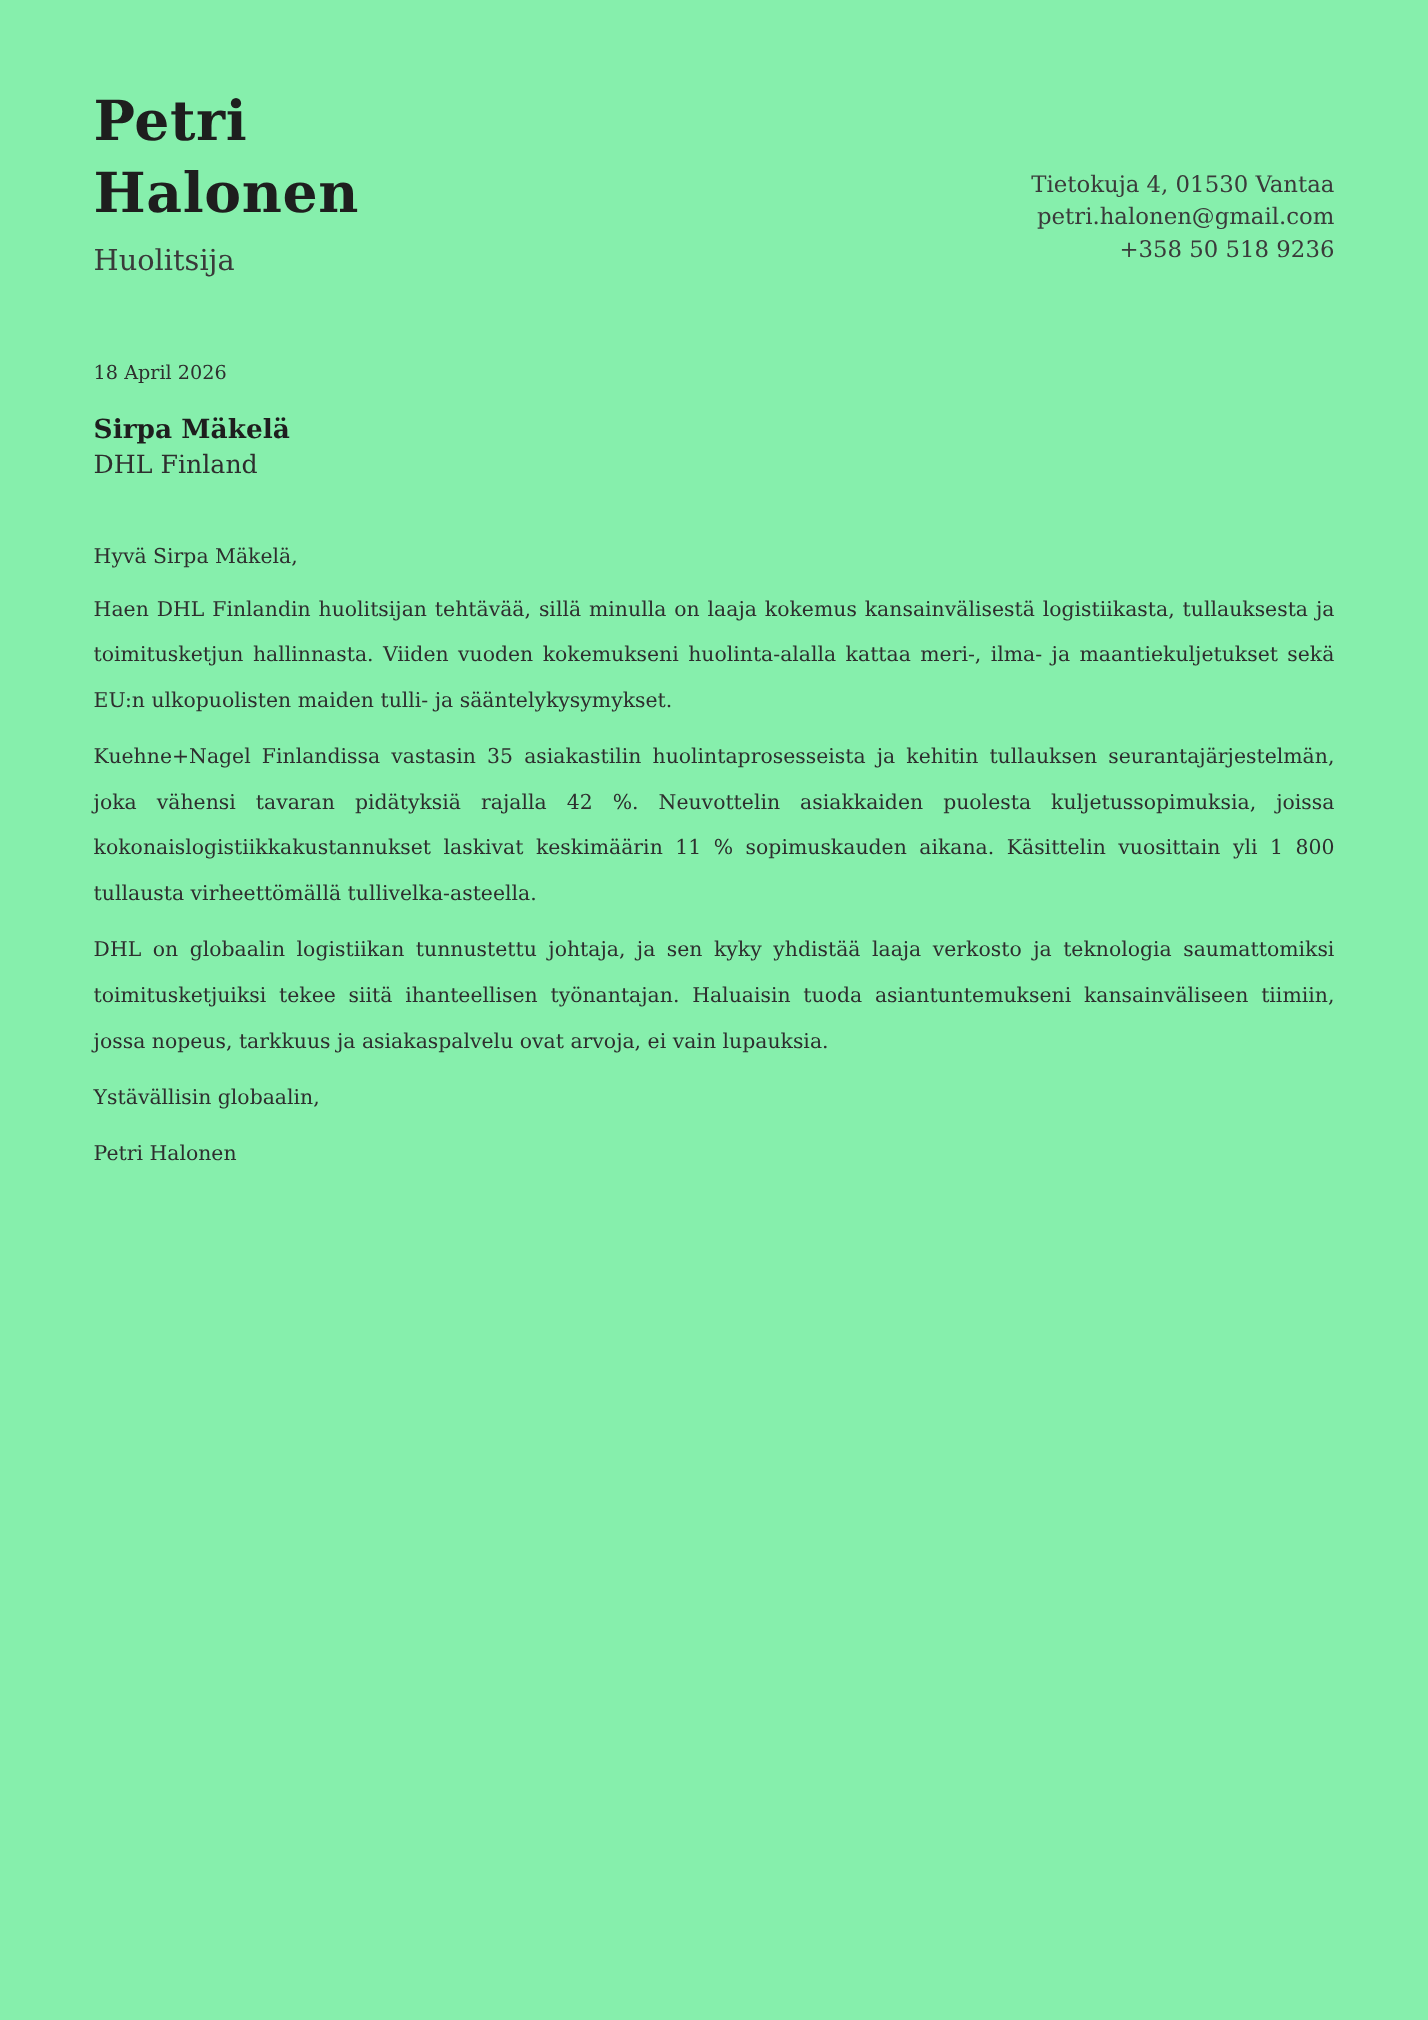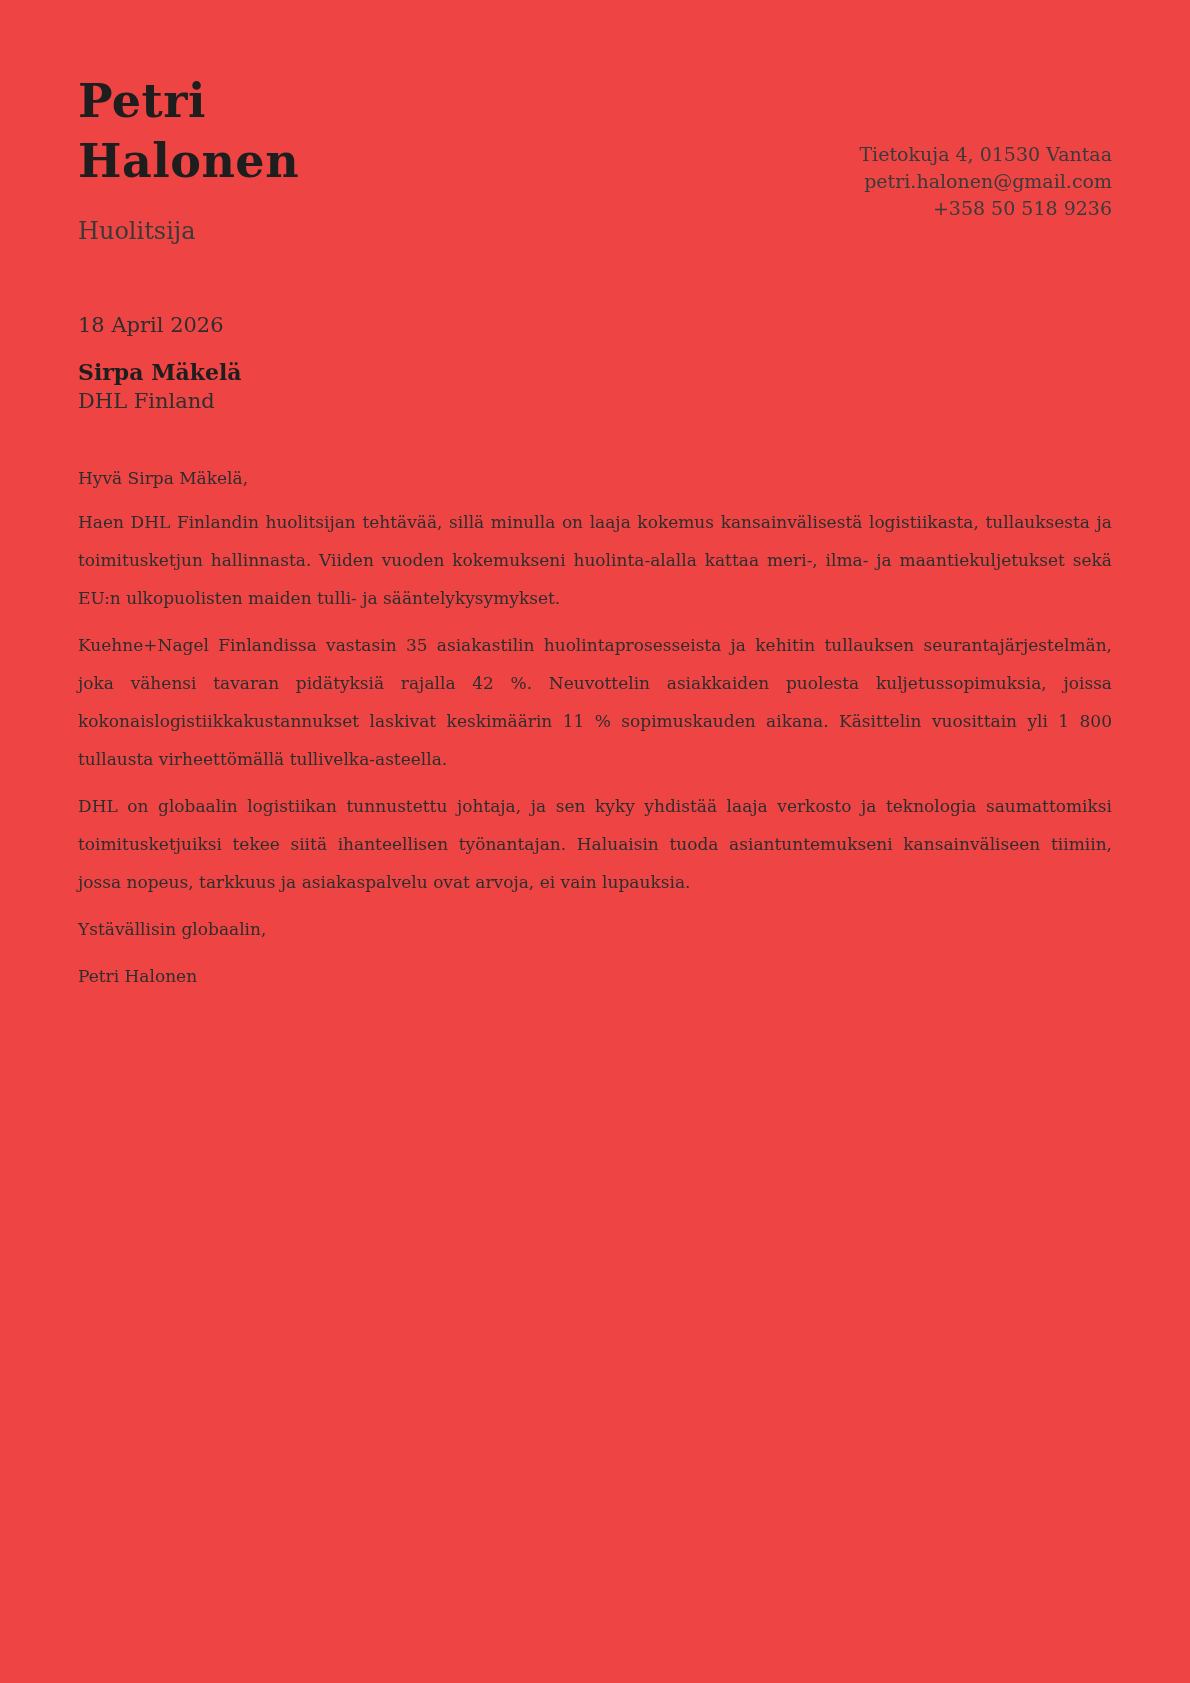--- a/index.html
+++ b/index.html
@@ -6,21 +6,21 @@
   html, body {
     margin: 0;
     padding: 0;
     background: #ffffff;
   }
   .page {
     position: relative;
     width: 1190px;
     height: 1683px;
     margin: 0 auto;
-    background: #ef4444;
+    background: #86efac;
     box-sizing: border-box;
     padding: 72px 78px 0 78px;
     font-family: "DejaVu Serif", "Liberation Serif", serif;
     color: #2e2e2e;
   }
 
   
   .header {
     display: flex;
     justify-content: space-between;
@@ -30,37 +30,37 @@
   .candidate-name {
     margin: 0;
     max-width: 330px;
     font-size: 46px;
     line-height: 1.3;
     font-weight: bold;
     color: #1e1e1e;
     letter-spacing: 0.5px;
   }
   .job-title {
-    margin-top: 24px;
+    margin-top: 10px;
     font-size: 24px;
     line-height: 1.3;
     color: #3a3a3a;
   }
   .contact {
     margin-top: 69px;
     text-align: right;
     font-size: 19px;
     line-height: 27px;
     color: #3a3a3a;
   }
 
   
   .date {
     margin-top: 64px;
-    font-size: 21px;
+    font-size: 16px;
     line-height: 28px;
     color: #2e2e2e;
   }
   .recipient { margin-top: 18px; }
   .recipient-name {
     font-size: 22px;
     line-height: 30px;
     font-weight: bold;
     color: #1e1e1e;
   }

